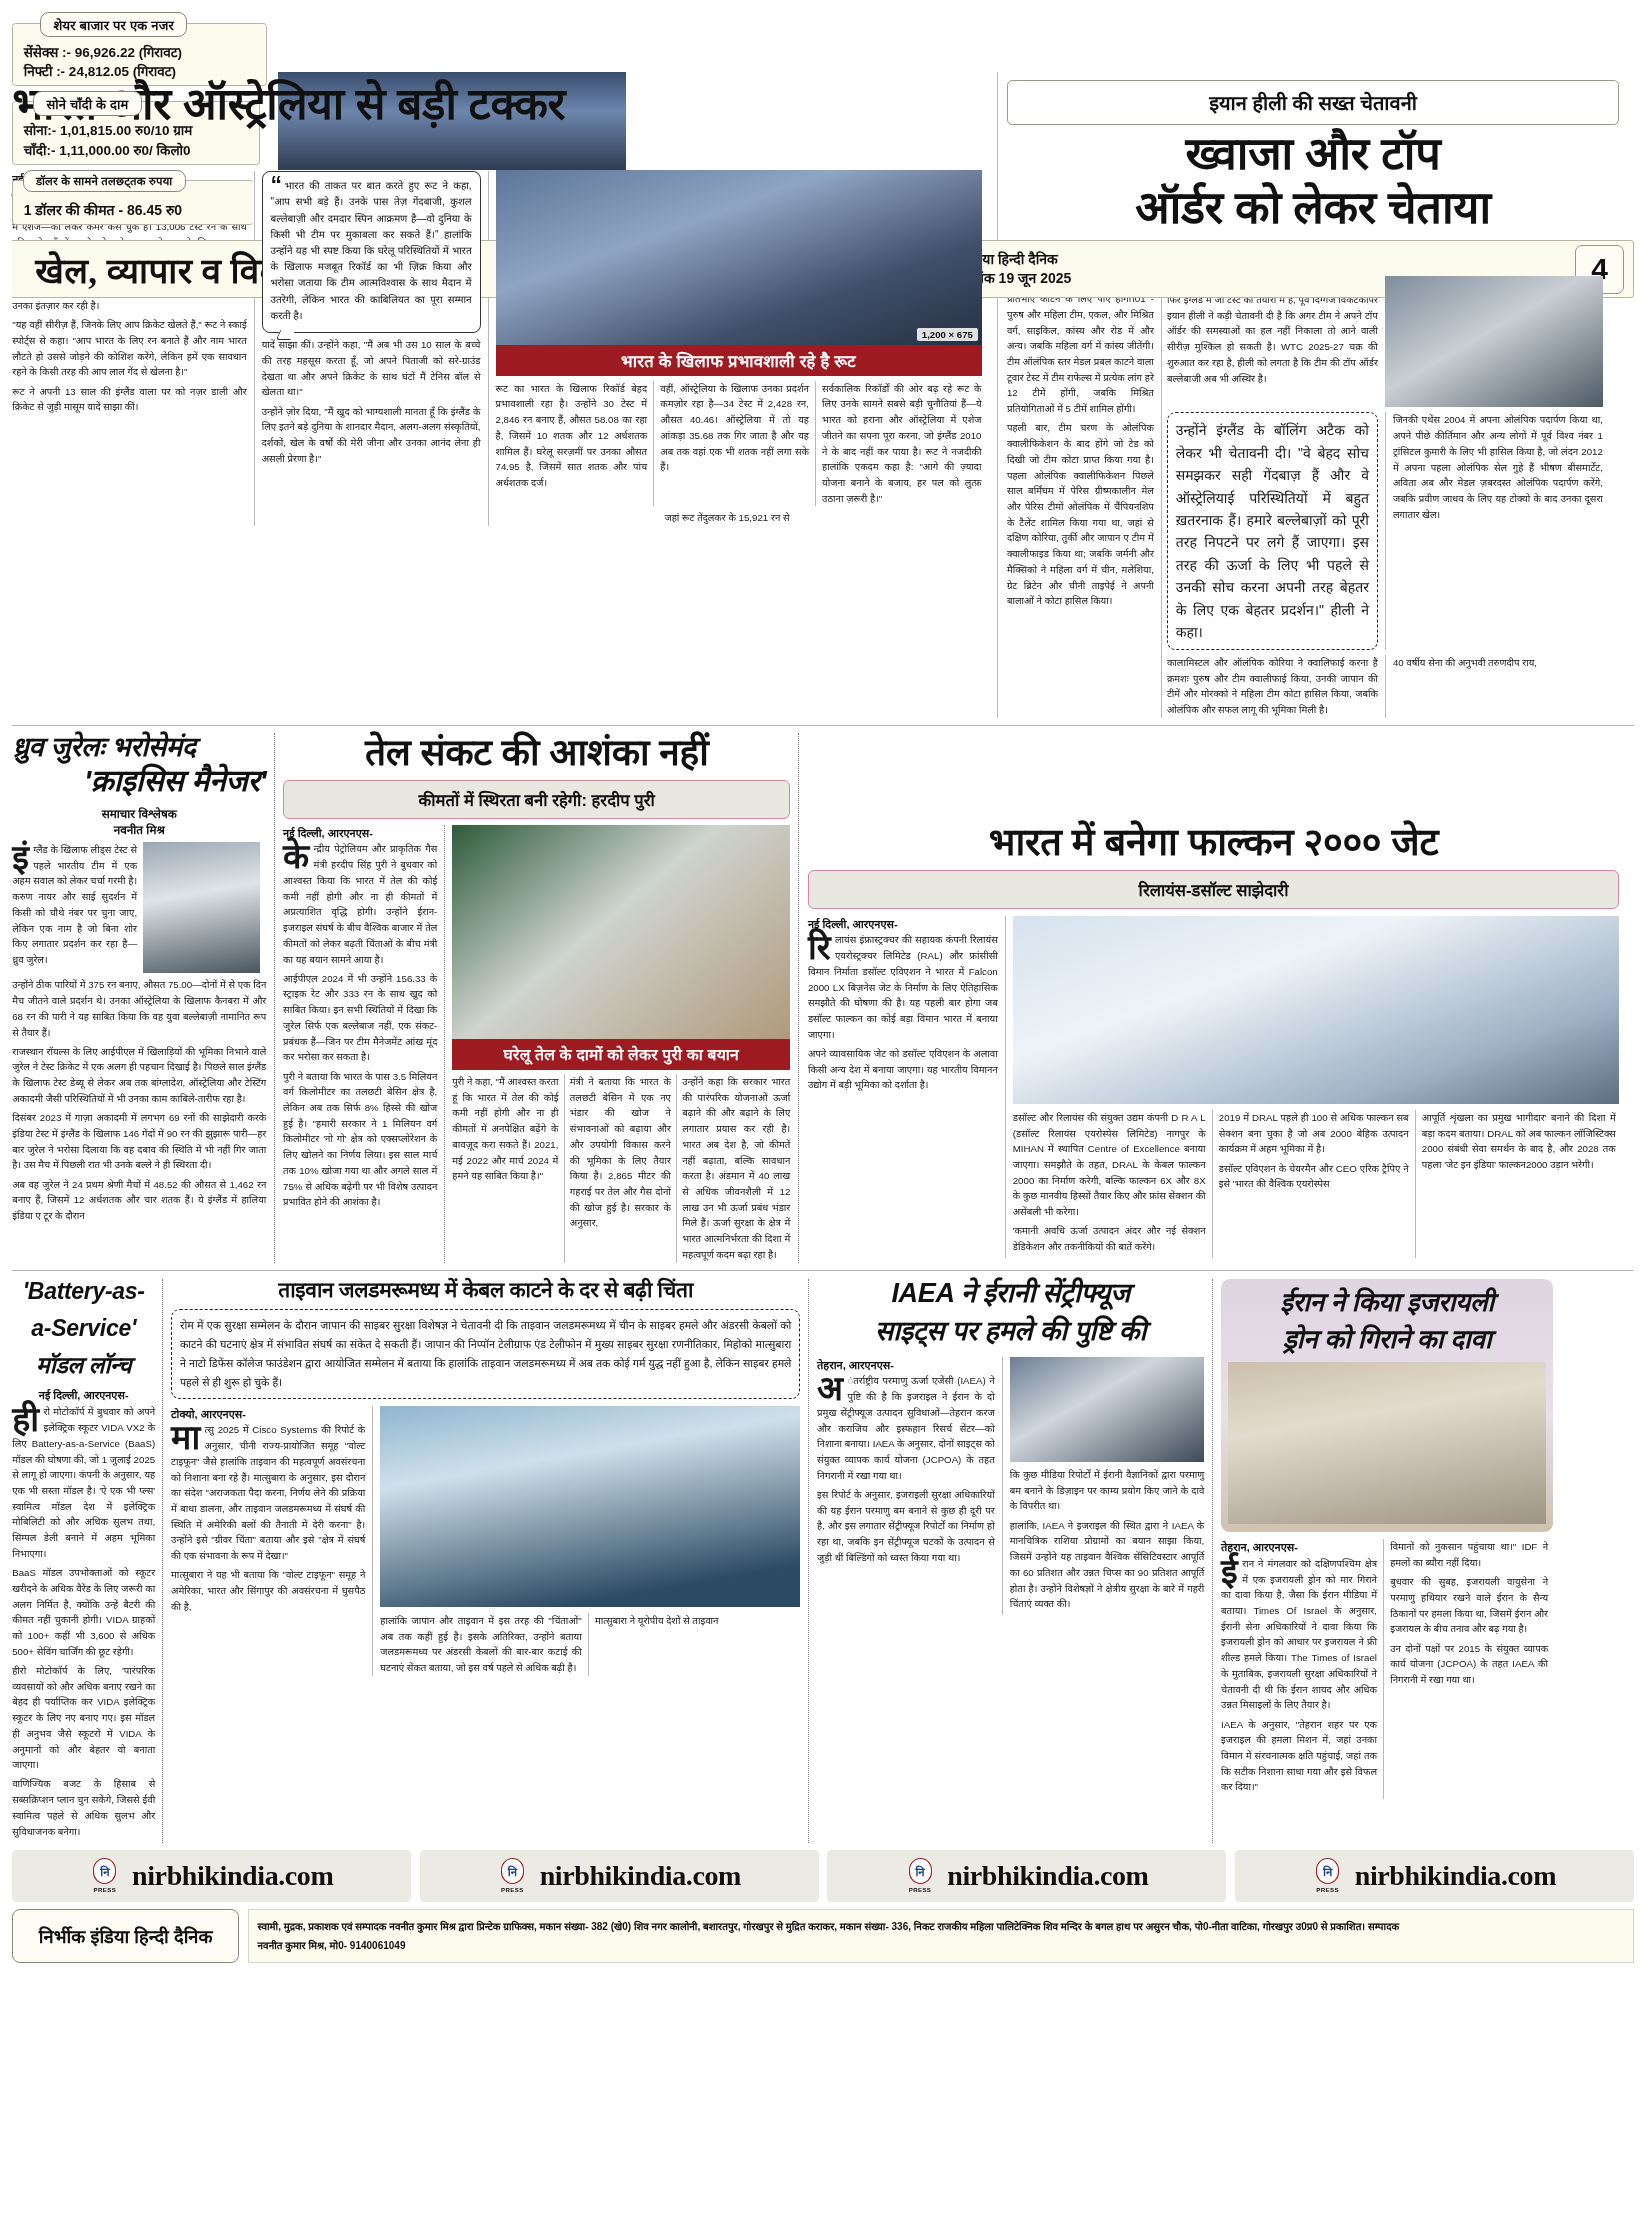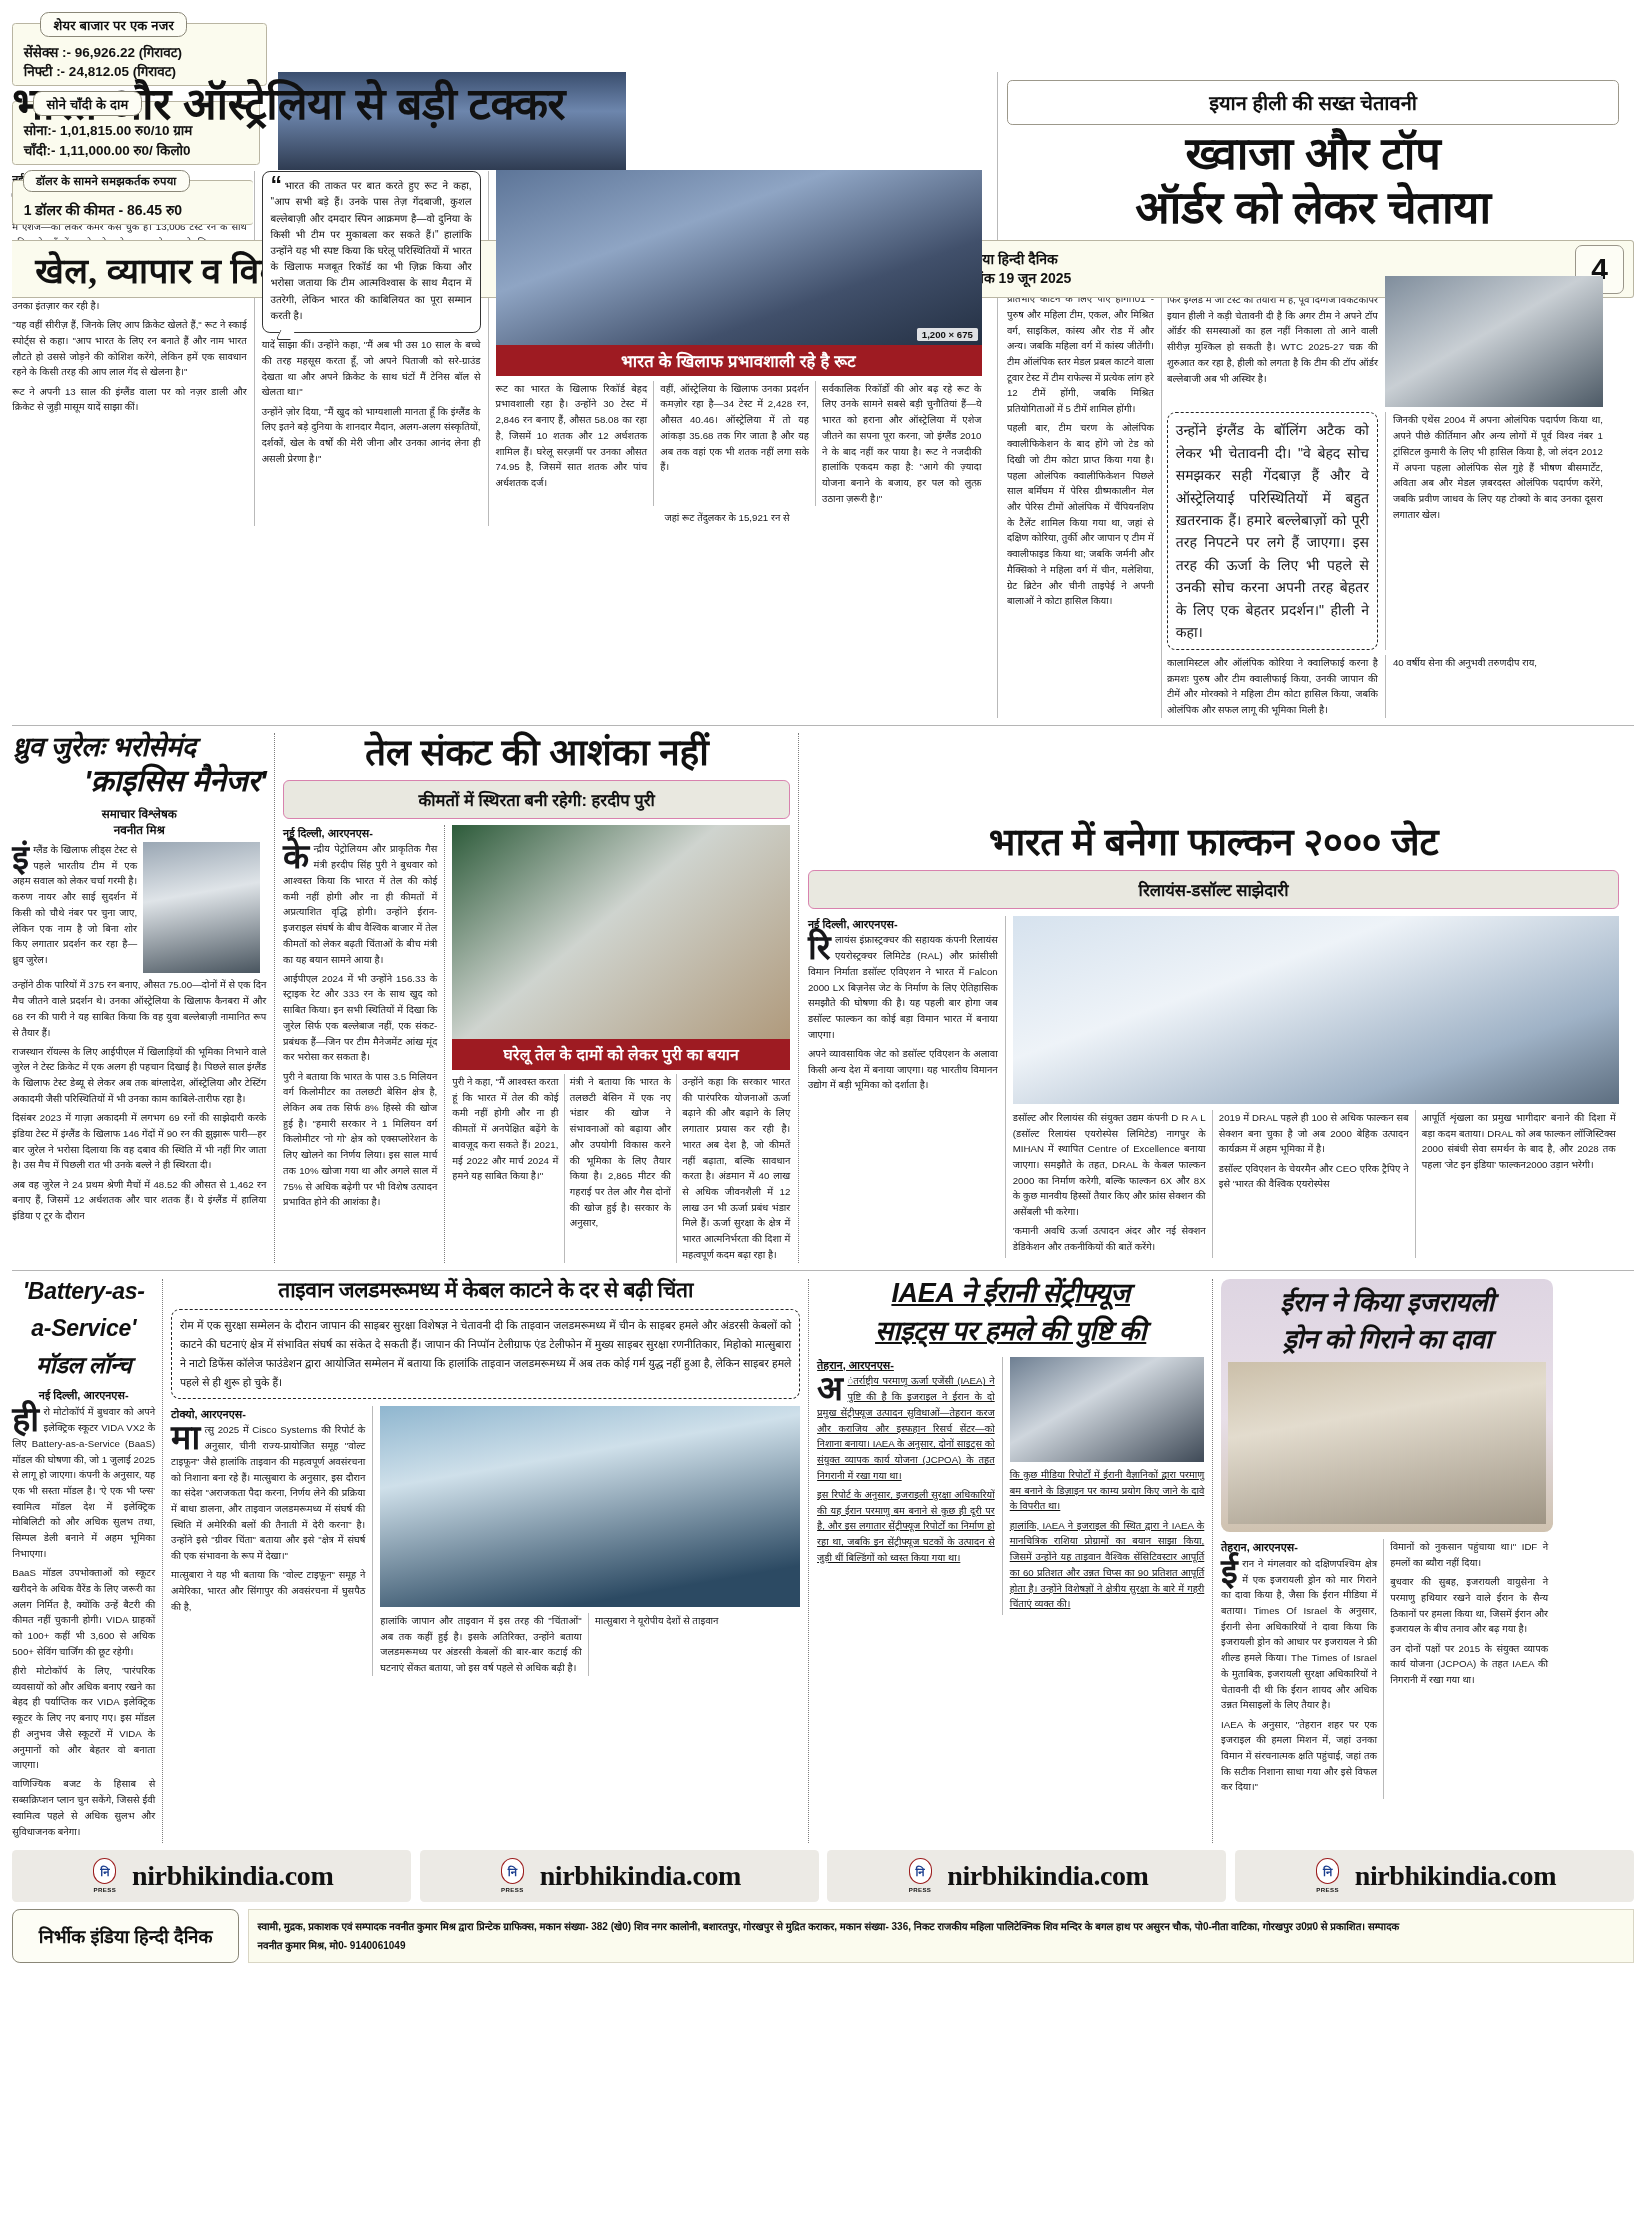--- a/index.html
+++ b/index.html
@@ -139,21 +139,21 @@
 
     <div class="tickerwrap" style="width:248px">
       <div class="tab" style="left:21px">सोने चाँदी के दाम</div>
       <div class="tickerbox t2">
         <div class="line">सोना:- 1,01,815.00 रु0/10 ग्राम</div>
         <div class="line">चाँदी:- 1,11,000.00 रु0/ किलो0</div>
       </div>
     </div>
 
     <div class="tickerwrap" style="width:241px">
-      <div class="tab" style="left:10.5px;font-size:11.4px">डॉलर के सामने समझकर्तक रुपया</div>
+      <div class="tab" style="left:10.5px;font-size:11.4px">डॉलर के सामने तलछट्तक रुपया</div>
       <div class="tickerbox t3" style="border-right:none">
         <div class="line">1 डॉलर की कीमत - 86.45 रु0</div>
       </div>
     </div>
 
     <div class="masthead">
       <div class="mh-title">खेल, व्यापार व विदेश समाचार</div>
       <div class="mh-right">
         <div>निर्भीक इंडिया हिन्दी दैनिक</div>
         <div>गोरखपुर, दिनांक 19 जून 2025</div>
@@ -351,21 +351,21 @@
         <div style="width:428px; padding-left:7px;" class="vrule-solid">
           <div class="ph" style="height:201px; background:linear-gradient(170deg,#8fb6cf 0%,#cfe0ea 30%,#2c4a63 85%);"></div>
           <div style="display:flex; margin-top:6.1px;">
             <div style="width:208px; padding-right:6.1px;" class="body-txt">हालांकि जापान और ताइवान में इस तरह की "चिंताओं" अब तक कहीं हुई है। इसके अतिरिक्त, उन्होंने बताया जलडमरूमध्य पर अंडरसी केबलों की बार-बार कटाई की घटनाएं सेंकत बताया, जो इस वर्ष पहले से अधिक बढ़ी है।</div>
             <div style="width:213px; padding-left:6.1px;" class="body-txt vrule-solid">मात्सुबारा ने यूरोपीय देशों से ताइवान</div>
           </div>
         </div>
       </div>
     </div>
 
-    <div style="width:404px; padding:0 7.9px;text-decoration:underline;" class="vrule">
+    <div style="width:404px; padding:0 7.9px;" class="vrule">
       <div class="bigtitle italic-head center" style="font-size:27px;">IAEA ने ईरानी सेंट्रीफ्यूज</div>
       <div class="bigtitle italic-head center" style="font-size:27px; margin-top:8.7px;">साइट्स पर हमले की पुष्टि की</div>
       <div style="display:flex; margin-top:10.5px;">
         <div style="width:185px; padding-right:7px;">
           <div class="dateline">तेहरान, आरएनएस-</div>
           <div class="body-txt" style="margin-top:1.7px;">
             <p><span class="dropcap">अ</span><span>ंतर्राष्ट्रीय परमाणु ऊर्जा एजेंसी (IAEA) ने पुष्टि की है कि इजराइल ने ईरान के दो प्रमुख सेंट्रीफ्यूज उत्पादन सुविधाओं—तेहरान करज और कराजिय और इस्फहान रिसर्च सेंटर—को निशाना बनाया। IAEA के अनुसार, दोनों साइट्स को संयुक्त व्यापक कार्य योजना (JCPOA) के तहत निगरानी में रखा गया था।</span></p>
             <p>इस रिपोर्ट के अनुसार, इजराइली सुरक्षा अधिकारियों की यह ईरान परमाणु बम बनाने से कुछ ही दूरी पर है, और इस लगातार सेंट्रीफ्यूज रिपोर्टों का निर्माण हो रहा था, जबकि इन सेंट्रीफ्यूज घटकों के उत्पादन से जुड़ी थीं बिल्डिंगों को ध्वस्त किया गया था।</p>
           </div>
         </div>

